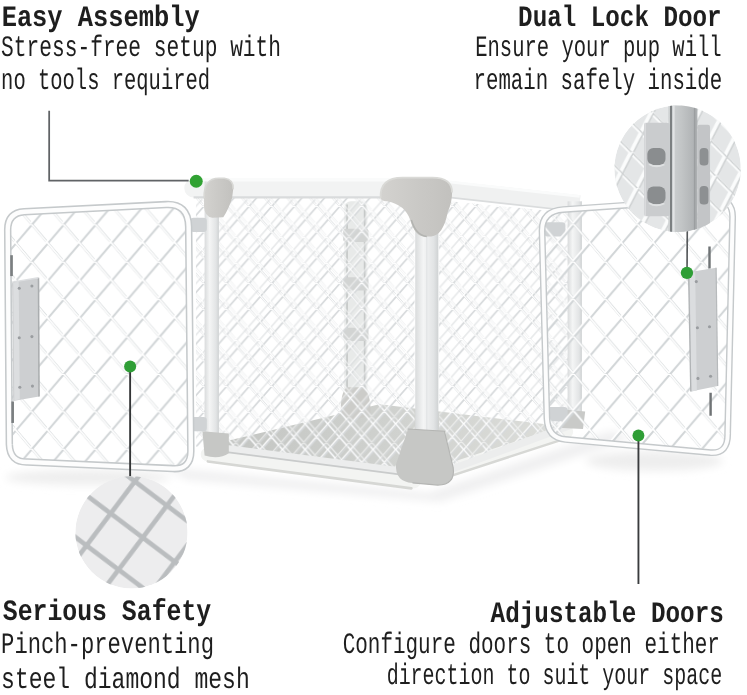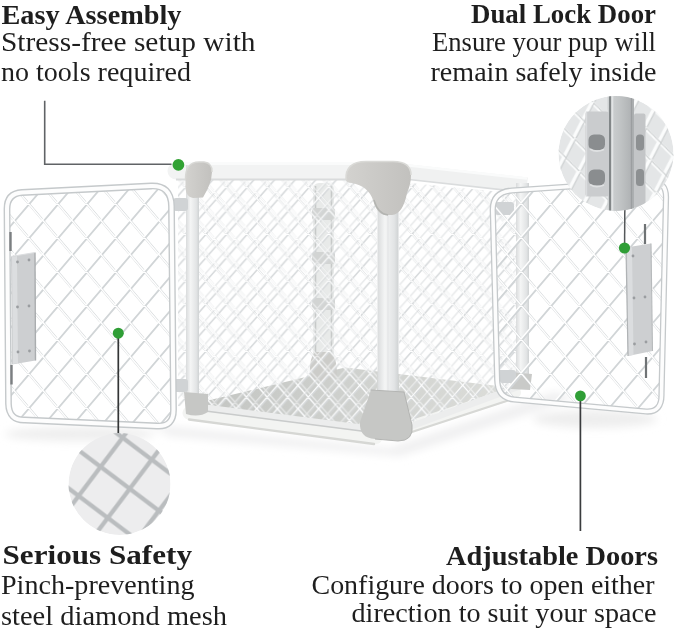--- a/index.html
+++ b/index.html
@@ -1,17 +1,17 @@
 <!DOCTYPE html>
 <html><head>
 <meta charset="utf-8">
 <style>
   html,body{margin:0;padding:0;background:#ffffff;}
   #stage{position:relative;width:679px;height:632px;overflow:hidden;background:#ffffff;
-         font-family:Liberation Serif, serif;}
+         font-family:Liberation Mono, monospace;}
 </style>
 </head>
 <body>
 <div id="stage">
 <svg width="679" height="632" viewBox="0 0 679 632">
 <defs>
 
   <pattern id="mdoor" width="29" height="34" patternUnits="userSpaceOnUse">
     <path d="M-14.5,17 L0,0 L14.5,17 L0,34 Z M14.5,17 L29,0 L43.5,17 L29,34 Z" fill="none" stroke="#d1d5d7" stroke-width="2.3"></path>
     <path d="M-15.5,16 L-1,-1 L13.5,16 L-1,33 Z M13.5,16 L28,-1 L42.5,16 L28,33 Z" fill="none" stroke="#ffffff" stroke-width="1.4"></path>

